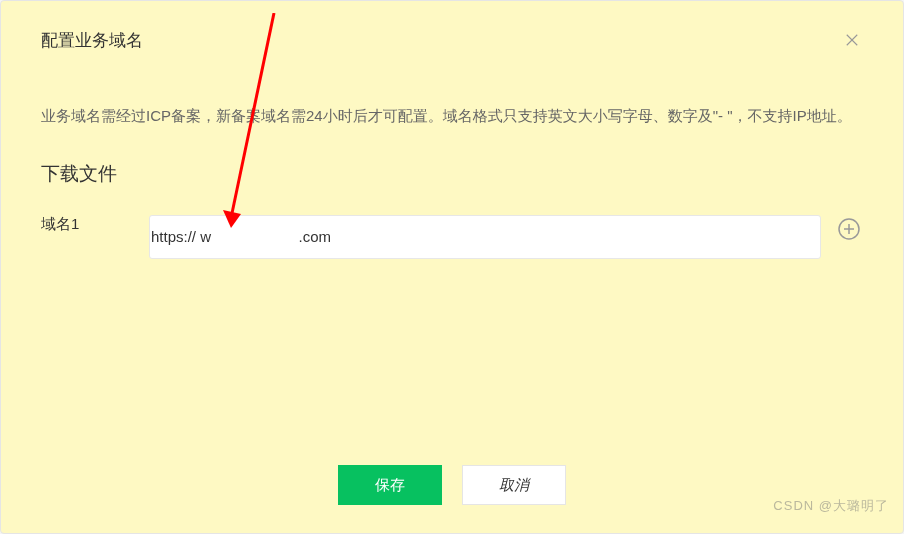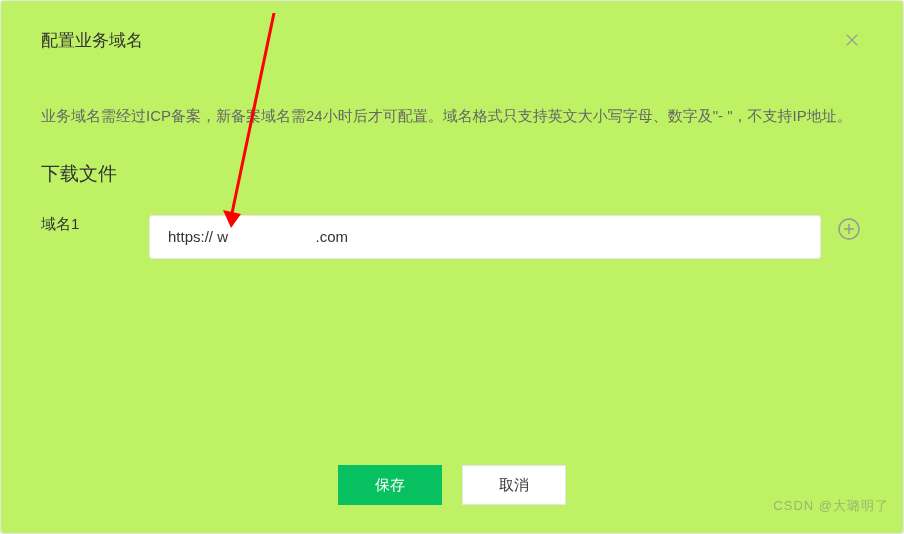--- a/index.html
+++ b/index.html
@@ -5,21 +5,21 @@
     * { box-sizing: border-box; margin: 0; padding: 0; }
     body {
       font-family: -apple-system, BlinkMacSystemFont, "Segoe UI", "PingFang SC", "Microsoft YaHei", sans-serif;
       background: #f5f5f5;
       width: 904px;
       height: 534px;
       position: relative;
       overflow: hidden;
     }
     .modal {
-      background: #bef264;
+      background: #fef9c3;
       border: 1px solid #e5e5e5;
       border-radius: 4px;
       width: 100%;
       height: 100%;
       position: relative;
       padding: 0;
     }
     .modal-header {
       padding: 28px 40px 10px 40px;
       display: flex;
@@ -80,21 +80,21 @@
       width: 108px;
       flex-shrink: 0;
       color: #333;
       font-size: 15px;
     }
     .domain-input {
       flex: 1;
       height: 44px;
       border: 1px solid #e7e7e7;
       border-radius: 3px;
-      padding: 0 18px;
+      padding: 0 1px;
       font-size: 15px;
       color: #333;
       outline: none;
     }
     .add-button {
       width: 28px;
       height: 28px;
       margin-left: 14px;
       cursor: pointer;
       color: #999;
@@ -125,20 +125,21 @@
     }
     .btn-primary {
       background: #07c160;
       color: #fff;
       border-color: #07c160;
     }
     .btn-default {
       background: #fff;
       color: #333;
       border-color: #e5e5e5;
+      font-style: italic;
     }
     .watermark {
       position: absolute;
       bottom: 18px;
       right: 14px;
       font-size: 13px;
       color: rgba(120,120,120,0.5);
       letter-spacing: 1px;
     }
     .arrow-annotation {

